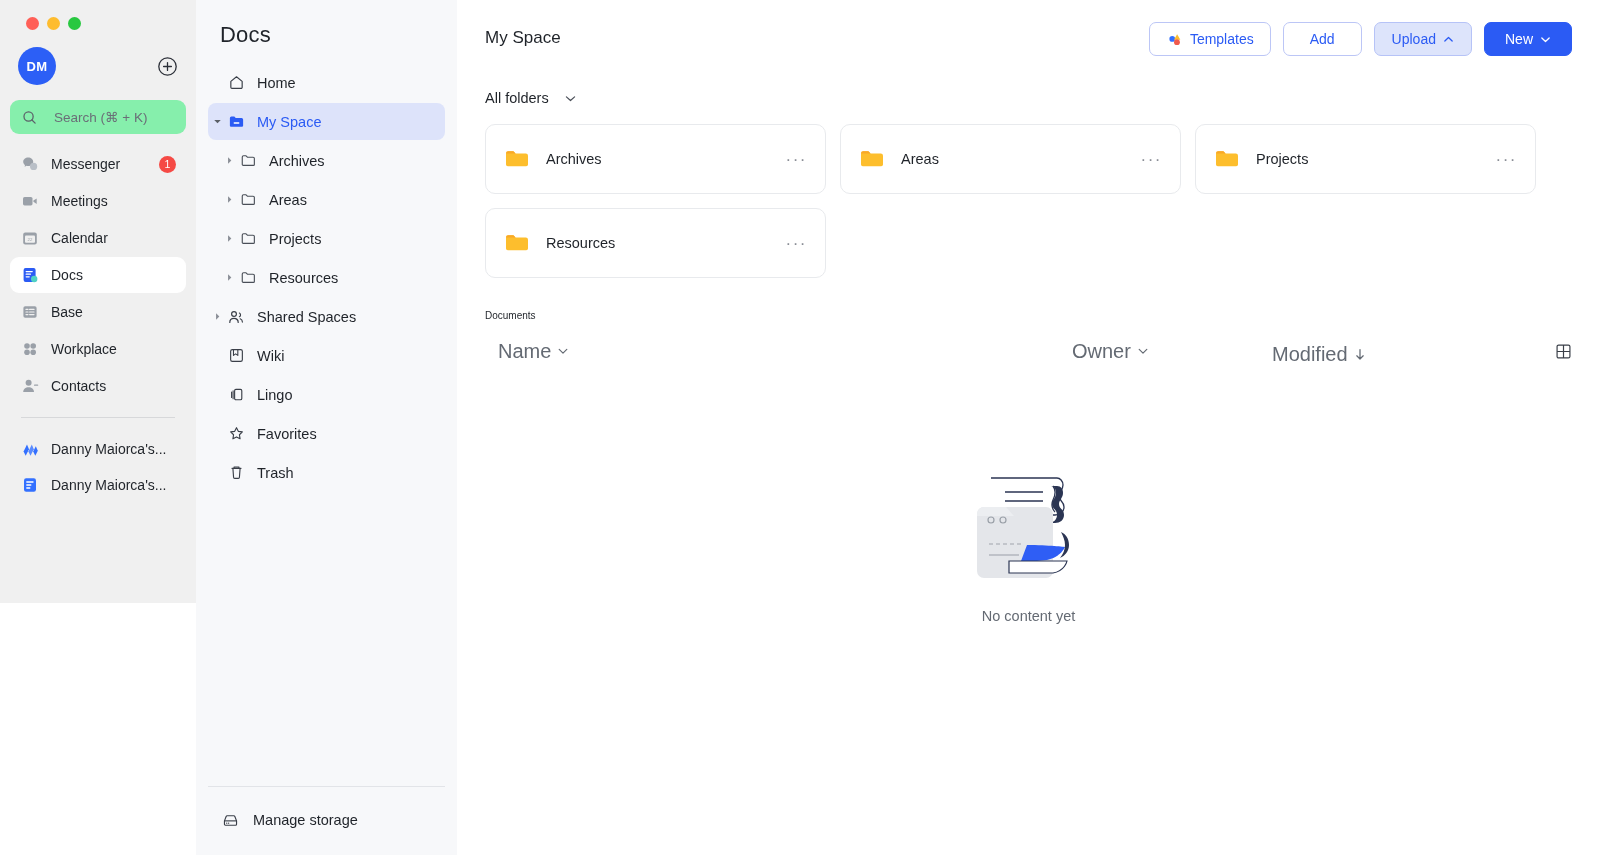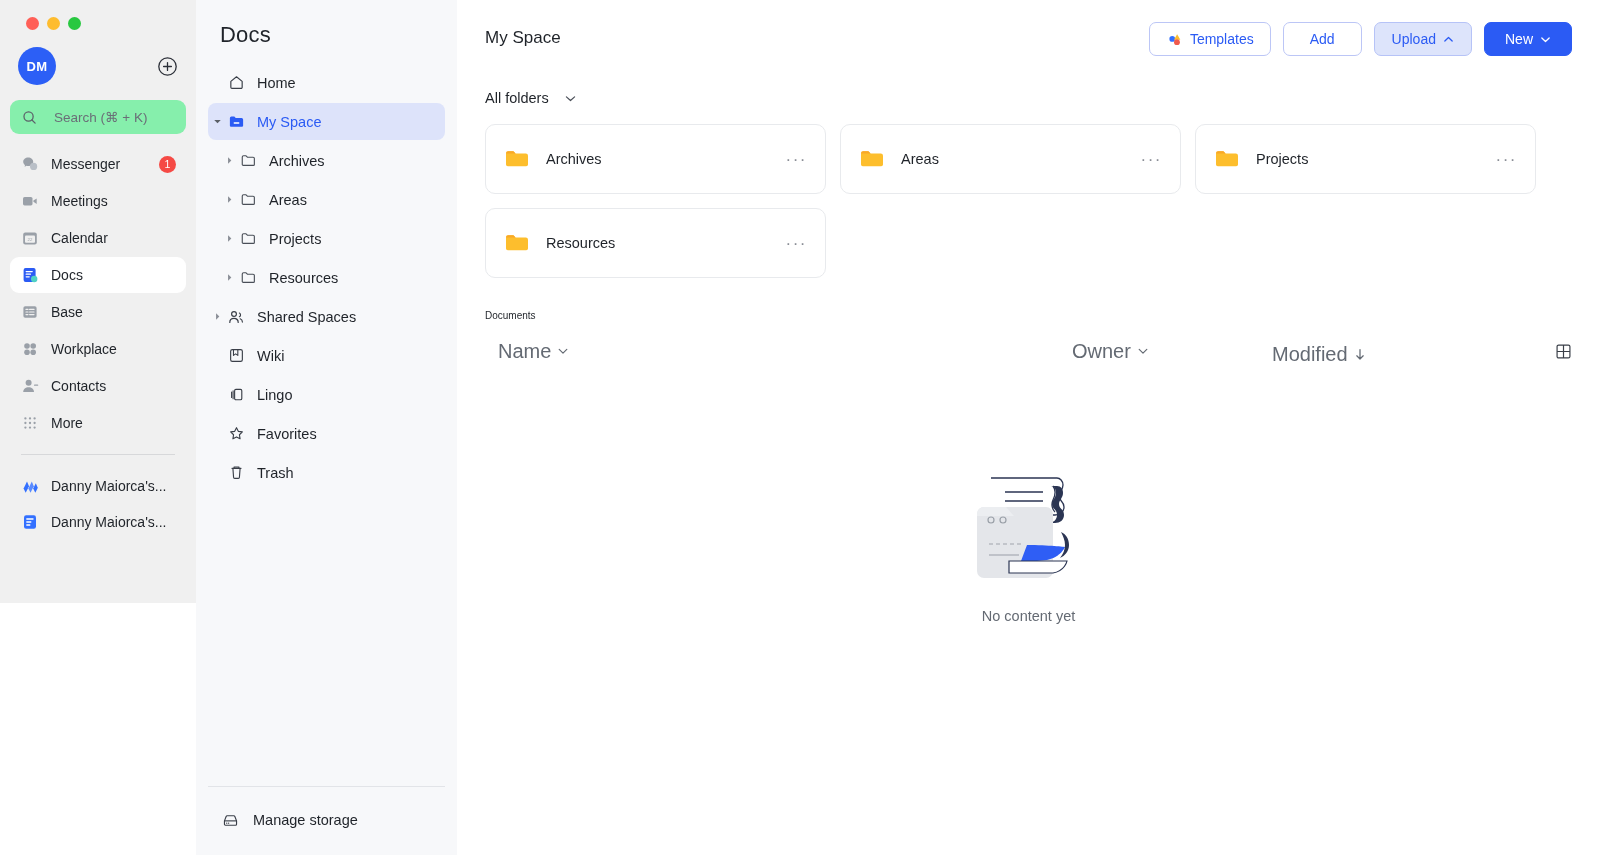--- a/index.html
+++ b/index.html
@@ -240,38 +240,20 @@
         <span class="nav-ico">
           <svg width="18" height="18" viewBox="0 0 18 18" fill="none">
             <circle cx="7.6" cy="5.8" r="3" fill="#9aa0a8"></circle>
             <path d="M2.2 15c0-3 2.4-4.8 5.4-4.8s5.4 1.8 5.4 4.8z" fill="#9aa0a8"></path>
             <path d="M13.6 8.2h3" stroke="#9aa0a8" stroke-width="1.3" stroke-linecap="round"></path>
           </svg>
         </span>
         <span class="nav-label">Contacts</span>
       </div>
 
-      <div class="nav-item">
-        <span class="nav-ico">
-          <svg width="18" height="18" viewBox="0 0 18 18" fill="none">
-            <g fill="#9aa0a8">
-              <circle cx="4.4" cy="4.4" r="1.15"></circle>
-                <circle cx="9" cy="4.4" r="1.15"></circle>
-                <circle cx="13.6" cy="4.4" r="1.15"></circle>
-              <circle cx="4.4" cy="9" r="1.15"></circle>
-                <circle cx="9" cy="9" r="1.15"></circle>
-                <circle cx="13.6" cy="9" r="1.15"></circle>
-              <circle cx="4.4" cy="13.6" r="1.15"></circle>
-                <circle cx="9" cy="13.6" r="1.15"></circle>
-                <circle cx="13.6" cy="13.6" r="1.15"></circle>
-            </g>
-          </svg>
-        </span>
-        <span class="nav-label">More</span>
-      </div>
     </div>
 
     <div class="rail-divider"></div>
 
     <div class="ws-item">
       <span class="ws-ico">
         <svg width="18" height="18" viewBox="0 0 18 18" fill="none">
           <path d="M2.6 11.4L6 4.6l2 4.6-3.3 6.6z" fill="#3370ff"></path>
           <path d="M7.4 11.4l3.4-6.8 2 4.6-3.3 6.6z" fill="#5a8bff"></path>
           <path d="M12.2 11.4l2.6-5.2 2 4.6-2.5 5z" fill="#3370ff"></path>

